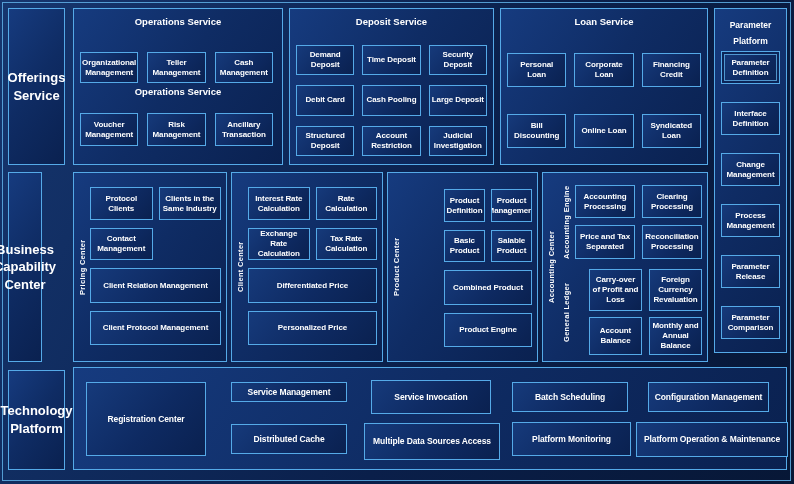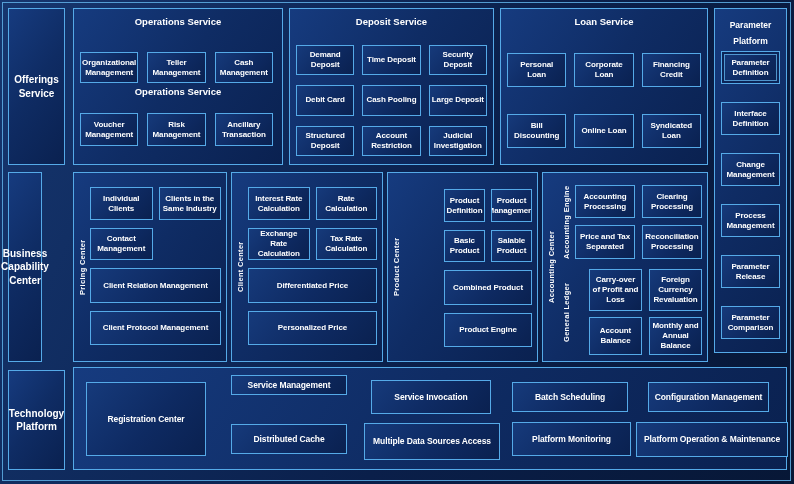--- a/index.html
+++ b/index.html
@@ -21,21 +21,21 @@
     color:#fff; font-weight:700; font-size:8px; letter-spacing:-.1px;
     display:flex; align-items:center; justify-content:center; text-align:center;
     line-height:1.25; padding:1px 2px; overflow:hidden;
   }
   .box.double { box-shadow: inset 0 0 0 2px #0c2457, inset 0 0 0 3px rgba(95,176,232,.8); }
   .panel-title { position:absolute; top:7px; left:0; right:0; text-align:center;
     font-size:9.5px; font-weight:700; }
   .mid-title { position:absolute; top:77px; left:0; right:0; text-align:center;
     font-size:9.5px; font-weight:700; }
   .rail { display:flex; align-items:center; justify-content:center; text-align:center;
-    font-size:10px; font-weight:700; line-height:1.35; padding:3px; }
+    font-size:13px; font-weight:700; line-height:1.35; padding:3px; }
   .row3 { position:absolute; display:grid; grid-template-columns:repeat(3,1fr); }
   .vlabel {
     position:absolute; display:flex; align-items:center; justify-content:center;
     writing-mode:vertical-rl; transform:rotate(180deg);
     font-size:7.5px; font-weight:700; letter-spacing:.3px; white-space:nowrap;
   }
   
   #panel-operations { left:73px; top:8px; width:210px; height:157px; }
   #ops-row1 { left:6px; right:9px; top:43px; height:31px; gap:9px; }
   #ops-row2 { left:6px; right:9px; top:104px; height:33px; gap:9px; }
@@ -69,21 +69,21 @@
   #acct-engine-label { left:17px; top:12px; height:74px; width:13px; }
   #acct-ledger-label { left:17px; top:96px; height:86px; width:13px; }
   #acct-grid1 { position:absolute; left:32px; right:5px; top:12px; height:74px;
     display:grid; grid-template-columns:1fr 1fr; grid-template-rows:33px 34px; gap:7px; }
   #acct-grid2 { position:absolute; left:32px; right:5px; top:96px; height:104px;
     display:grid; grid-template-columns:1fr 1fr; grid-template-rows:42px 38px; gap:6px 7px;padding-left:14px; }
   
   #panel-technology { left:73px; top:367px; width:714px; height:103px; }
   .tech-box { position:absolute; font-size:8.5px; }
   #reg-center { left:12px; top:14px; width:120px; height:74px; }
-  #t-sm  { left:157px; top:7px; width:116px; height:20px; }
+  #t-sm  { left:157px; top:14px; width:116px; height:20px; }
   #t-dc  { left:157px; top:56px; width:116px; height:30px; }
   #t-si  { left:297px; top:12px; width:120px; height:34px; }
   #t-md  { left:290px; top:55px; width:136px; height:37px; }
   #t-bs  { left:438px; top:14px; width:116px; height:30px; }
   #t-pm  { left:438px; top:54px; width:119px; height:34px; }
   #t-cm  { left:574px; top:14px; width:121px; height:30px; }
   #t-pom { left:562px; top:54px; width:152px; height:35px; }
 </style>
 </head>
 <body>
@@ -153,21 +153,21 @@
       <div class="box">Change Management</div>
       <div class="box">Process Management</div>
       <div class="box">Parameter Release</div>
       <div class="box">Parameter Comparison</div>
     </div>
   </div>
 
   <div class="panel" id="panel-pricing">
     <div class="vlabel edge">Pricing Center</div>
     <div class="center-grid">
-      <div class="box">Individual Clients</div>
+      <div class="box">Protocol Clients</div>
       <div class="box">Clients in the Same Industry</div>
       <div class="box">Contact Management</div>
       <div class="box span2">Client Relation Management</div>
       <div class="box span2">Client Protocol Management</div>
     </div>
   </div>
 
   <div class="panel" id="panel-client">
     <div class="vlabel edge">Client Center</div>
     <div class="center-grid">

